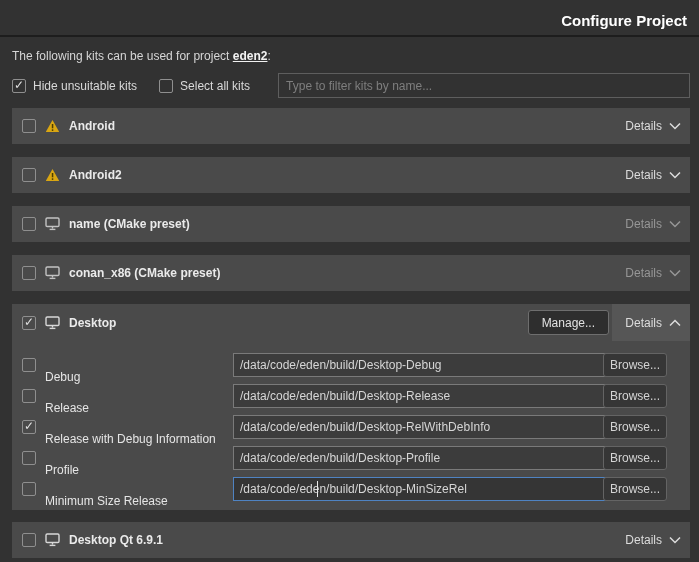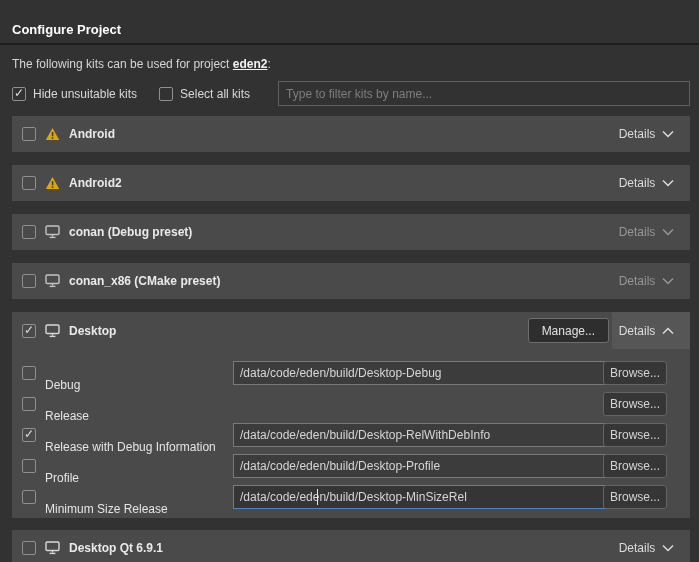--- a/index.html
+++ b/index.html
@@ -5,24 +5,25 @@
   * { margin:0; padding:0; box-sizing:border-box; }
   html,body { width:699px; height:562px; }
   body {
     background:#323232;
     font-family:"Liberation Sans", sans-serif;
     font-size:12px;
     color:#d6d6d6;
     overflow:hidden;
   }
   .title {
-    margin:22px 12px 0 12px;
-    font-size:13px;
+    margin:12px 12px 0 12px;
+    font-size:15px;
     font-weight:bold;
     color:#ffffff;
+    text-align:right;
   }
   .separator { height:2px; background:#1d1d1d; margin-top:6px; }
   .subtitle { margin:12px 12px 0 12px; color:#d6d6d6; }
   .subtitle b { color:#f2f2f2;text-decoration:underline; }
 
   .filter-row {
     display:flex; align-items:center;
     margin:10px 9px 0 12px; height:25px;
   }
   .cb {
@@ -50,21 +51,21 @@
     margin:0 9px 13px 12px;
     display:flex; align-items:center;
     padding-left:10px;
   }
   .kit-row .cb { margin-right:9px; }
   .kit-icon { width:15px; height:14px; margin-right:9px; display:flex; align-items:center; }
   .kit-name { font-weight:bold; color:#eaeaea; }
 
   .details-btn {
     position:absolute; right:0; top:0; height:100%; width:78px;
-    display:flex; align-items:center; justify-content:center;
+    display:flex; align-items:center; justify-content:flex-end;
     padding-right:9px; gap:7px;
     color:#dcdcdc; cursor:default;
   }
   .details-btn.dim { color:#969696; }
   .details-btn.band { background:#565656; }
   .chev { display:block; }
 
   .kit-panel {
     background:#4a4a4a;
     margin:0 9px 12px 12px;
@@ -158,21 +159,21 @@
 
   <div class="kit-row">
     <span class="cb"></span>
     <span class="kit-icon">
       <svg width="15" height="14" viewBox="0 0 15 14">
           <rect x="1" y="1" width="13" height="8.5" rx="1.2" fill="none" stroke="#c3c3c3" stroke-width="1.4"></rect>
           <line x1="7.5" y1="9.5" x2="7.5" y2="11.6" stroke="#c3c3c3" stroke-width="1.4"></line>
           <line x1="4.6" y1="12.4" x2="10.4" y2="12.4" stroke="#c3c3c3" stroke-width="1.4"></line>
         </svg>
     </span>
-    <span class="kit-name">conan (Debug preset)</span>
+    <span class="kit-name">name (CMake preset)</span>
     <span class="details-btn dim">
       <span>Details</span>
       <svg class="chev" width="12" height="8" viewBox="0 0 12 8">
           <polyline points="1,1.5 6,6.5 11,1.5" fill="none" stroke="currentColor" stroke-width="1.5"></polyline>
         </svg>
     </span>
   </div>
 
   <div class="kit-row">
     <span class="cb"></span>
@@ -217,20 +218,21 @@
     <div class="config-row first">
       <span class="cb"></span>
       <span class="config-label">Debug</span>
       <input class="path-input" type="text" value="/data/code/eden/build/Desktop-Debug" style="">
       <button class="browse-btn">Browse...</button>
     </div>
 
     <div class="config-row">
       <span class="cb"></span>
       <span class="config-label">Release</span>
+      <input class="path-input" type="text" value="/data/code/eden/build/Desktop-Release" style="">
       <button class="browse-btn">Browse...</button>
     </div>
 
     <div class="config-row">
       <span class="cb">
           <span class="mark">✓</span>
         </span>
       <span class="config-label">Release with Debug Information</span>
       <input class="path-input" type="text" value="/data/code/eden/build/Desktop-RelWithDebInfo" style="">
       <button class="browse-btn">Browse...</button>

